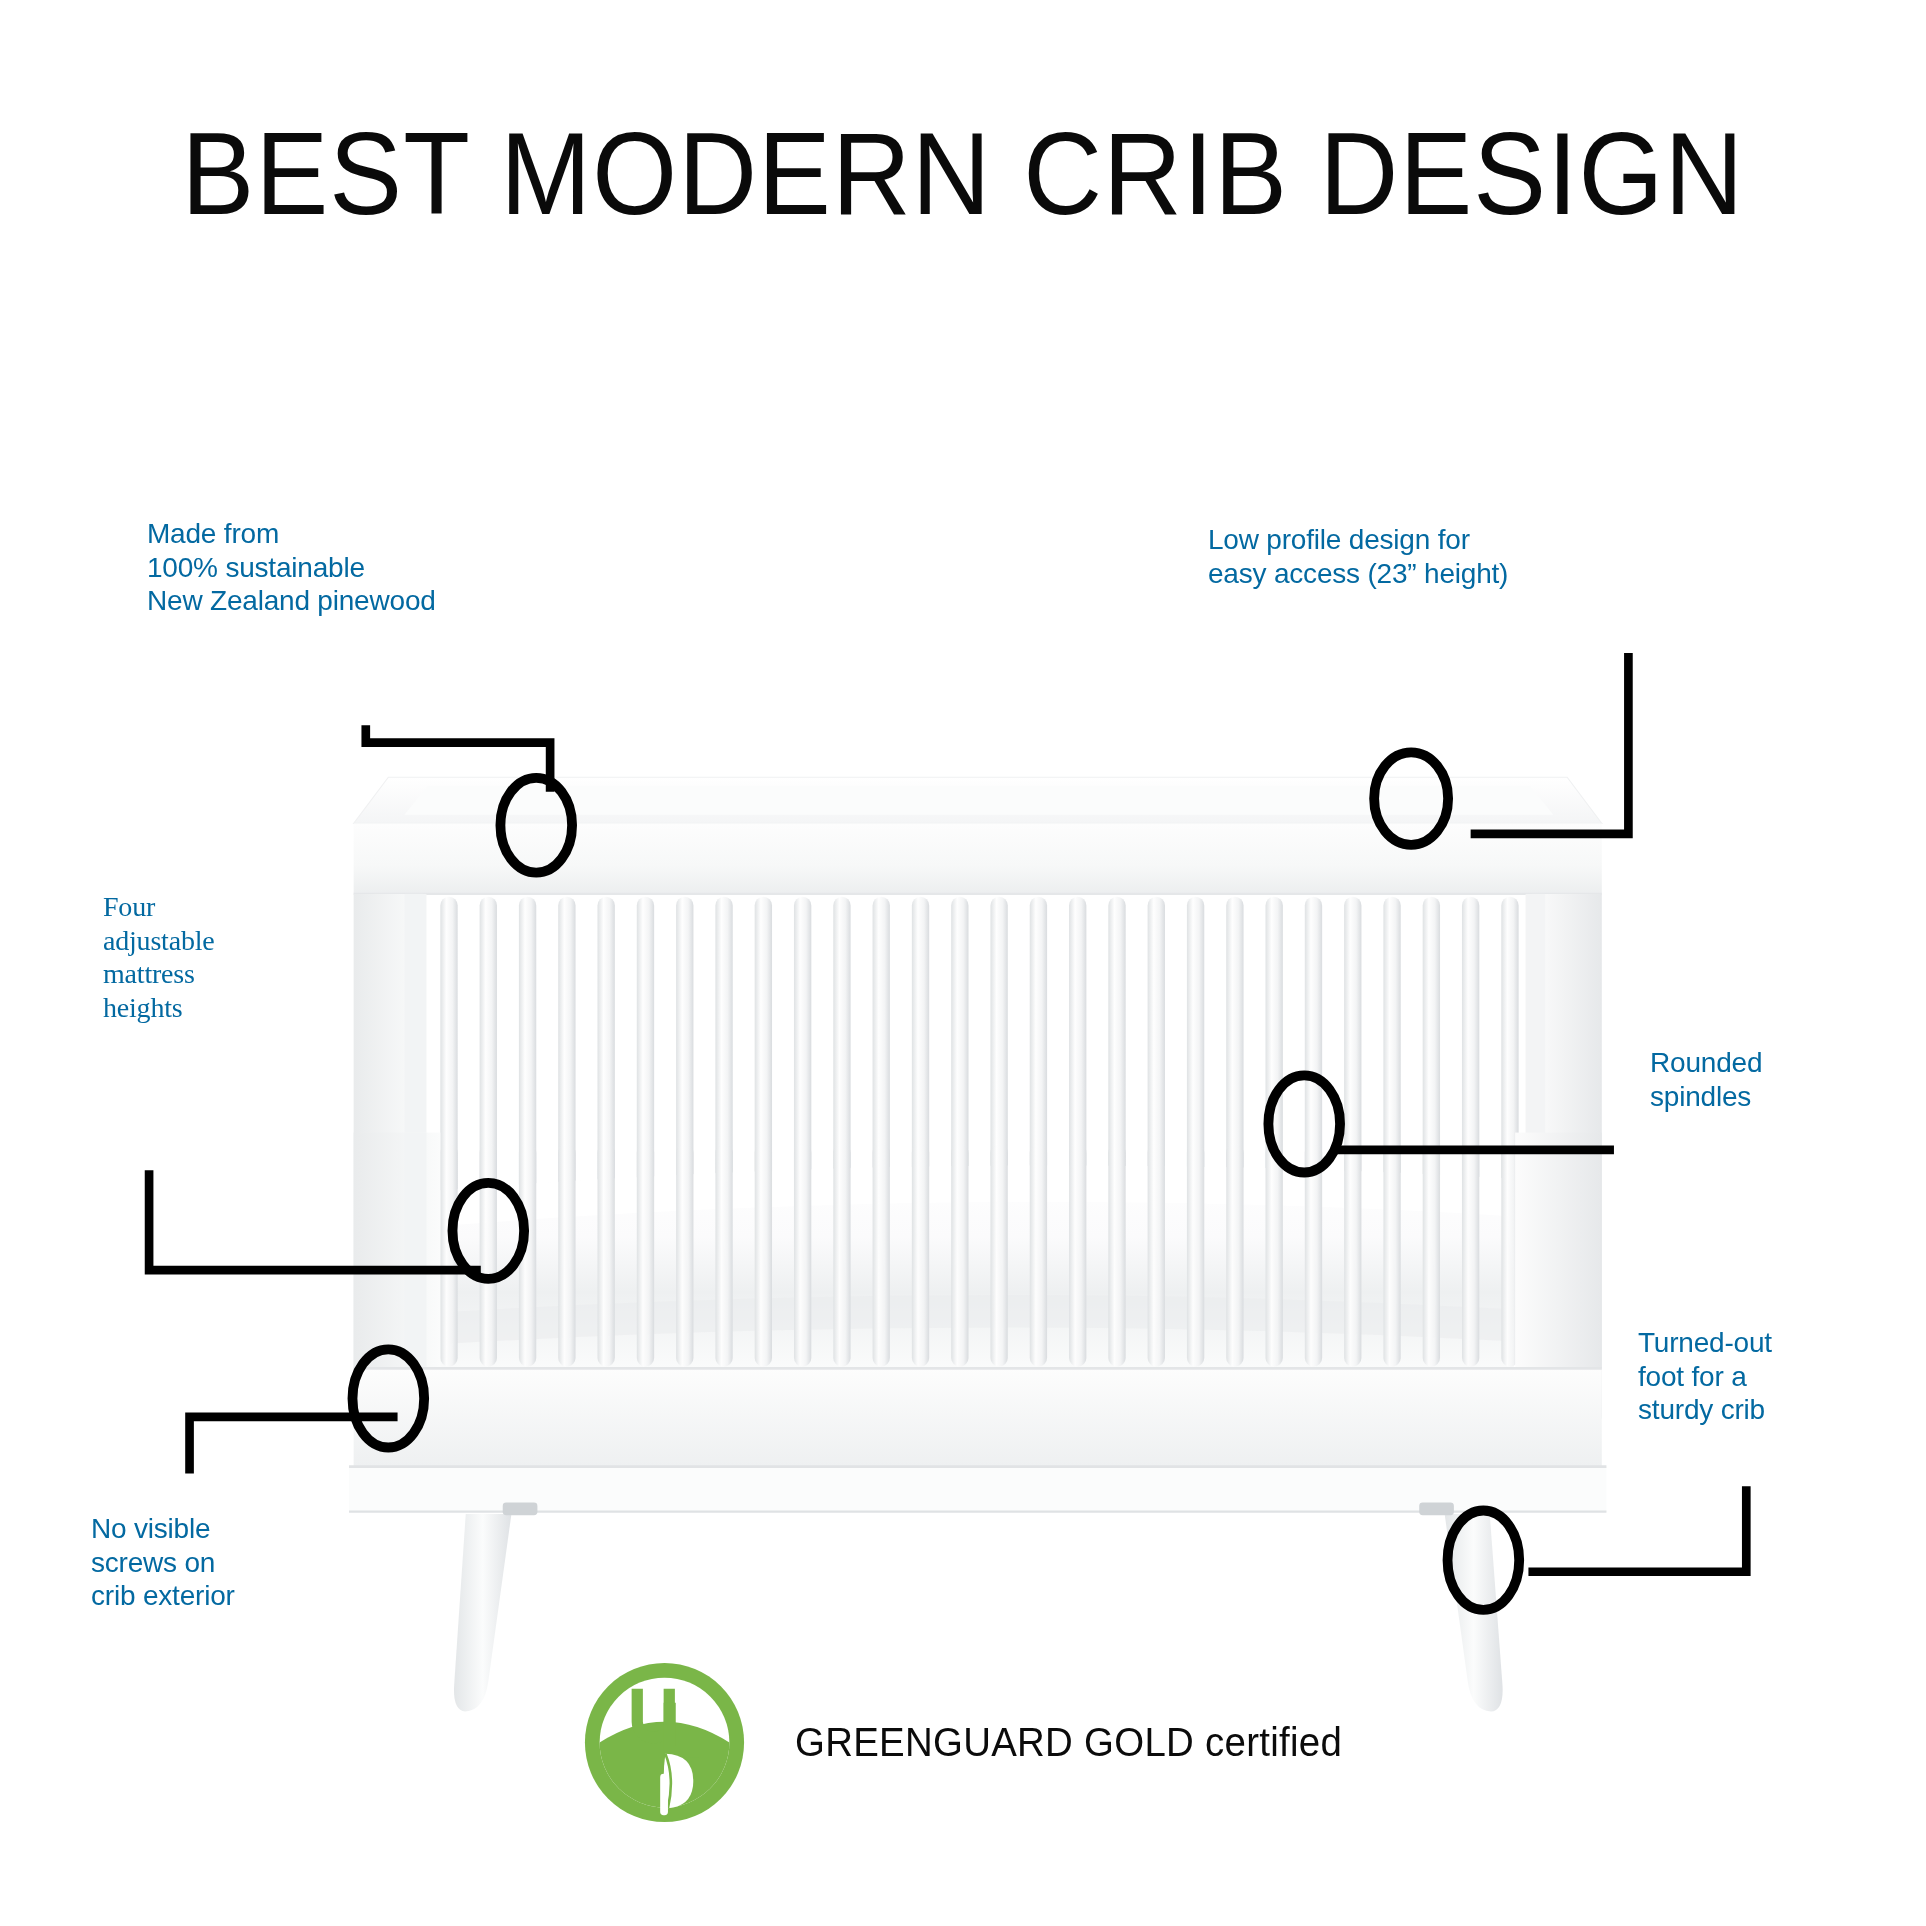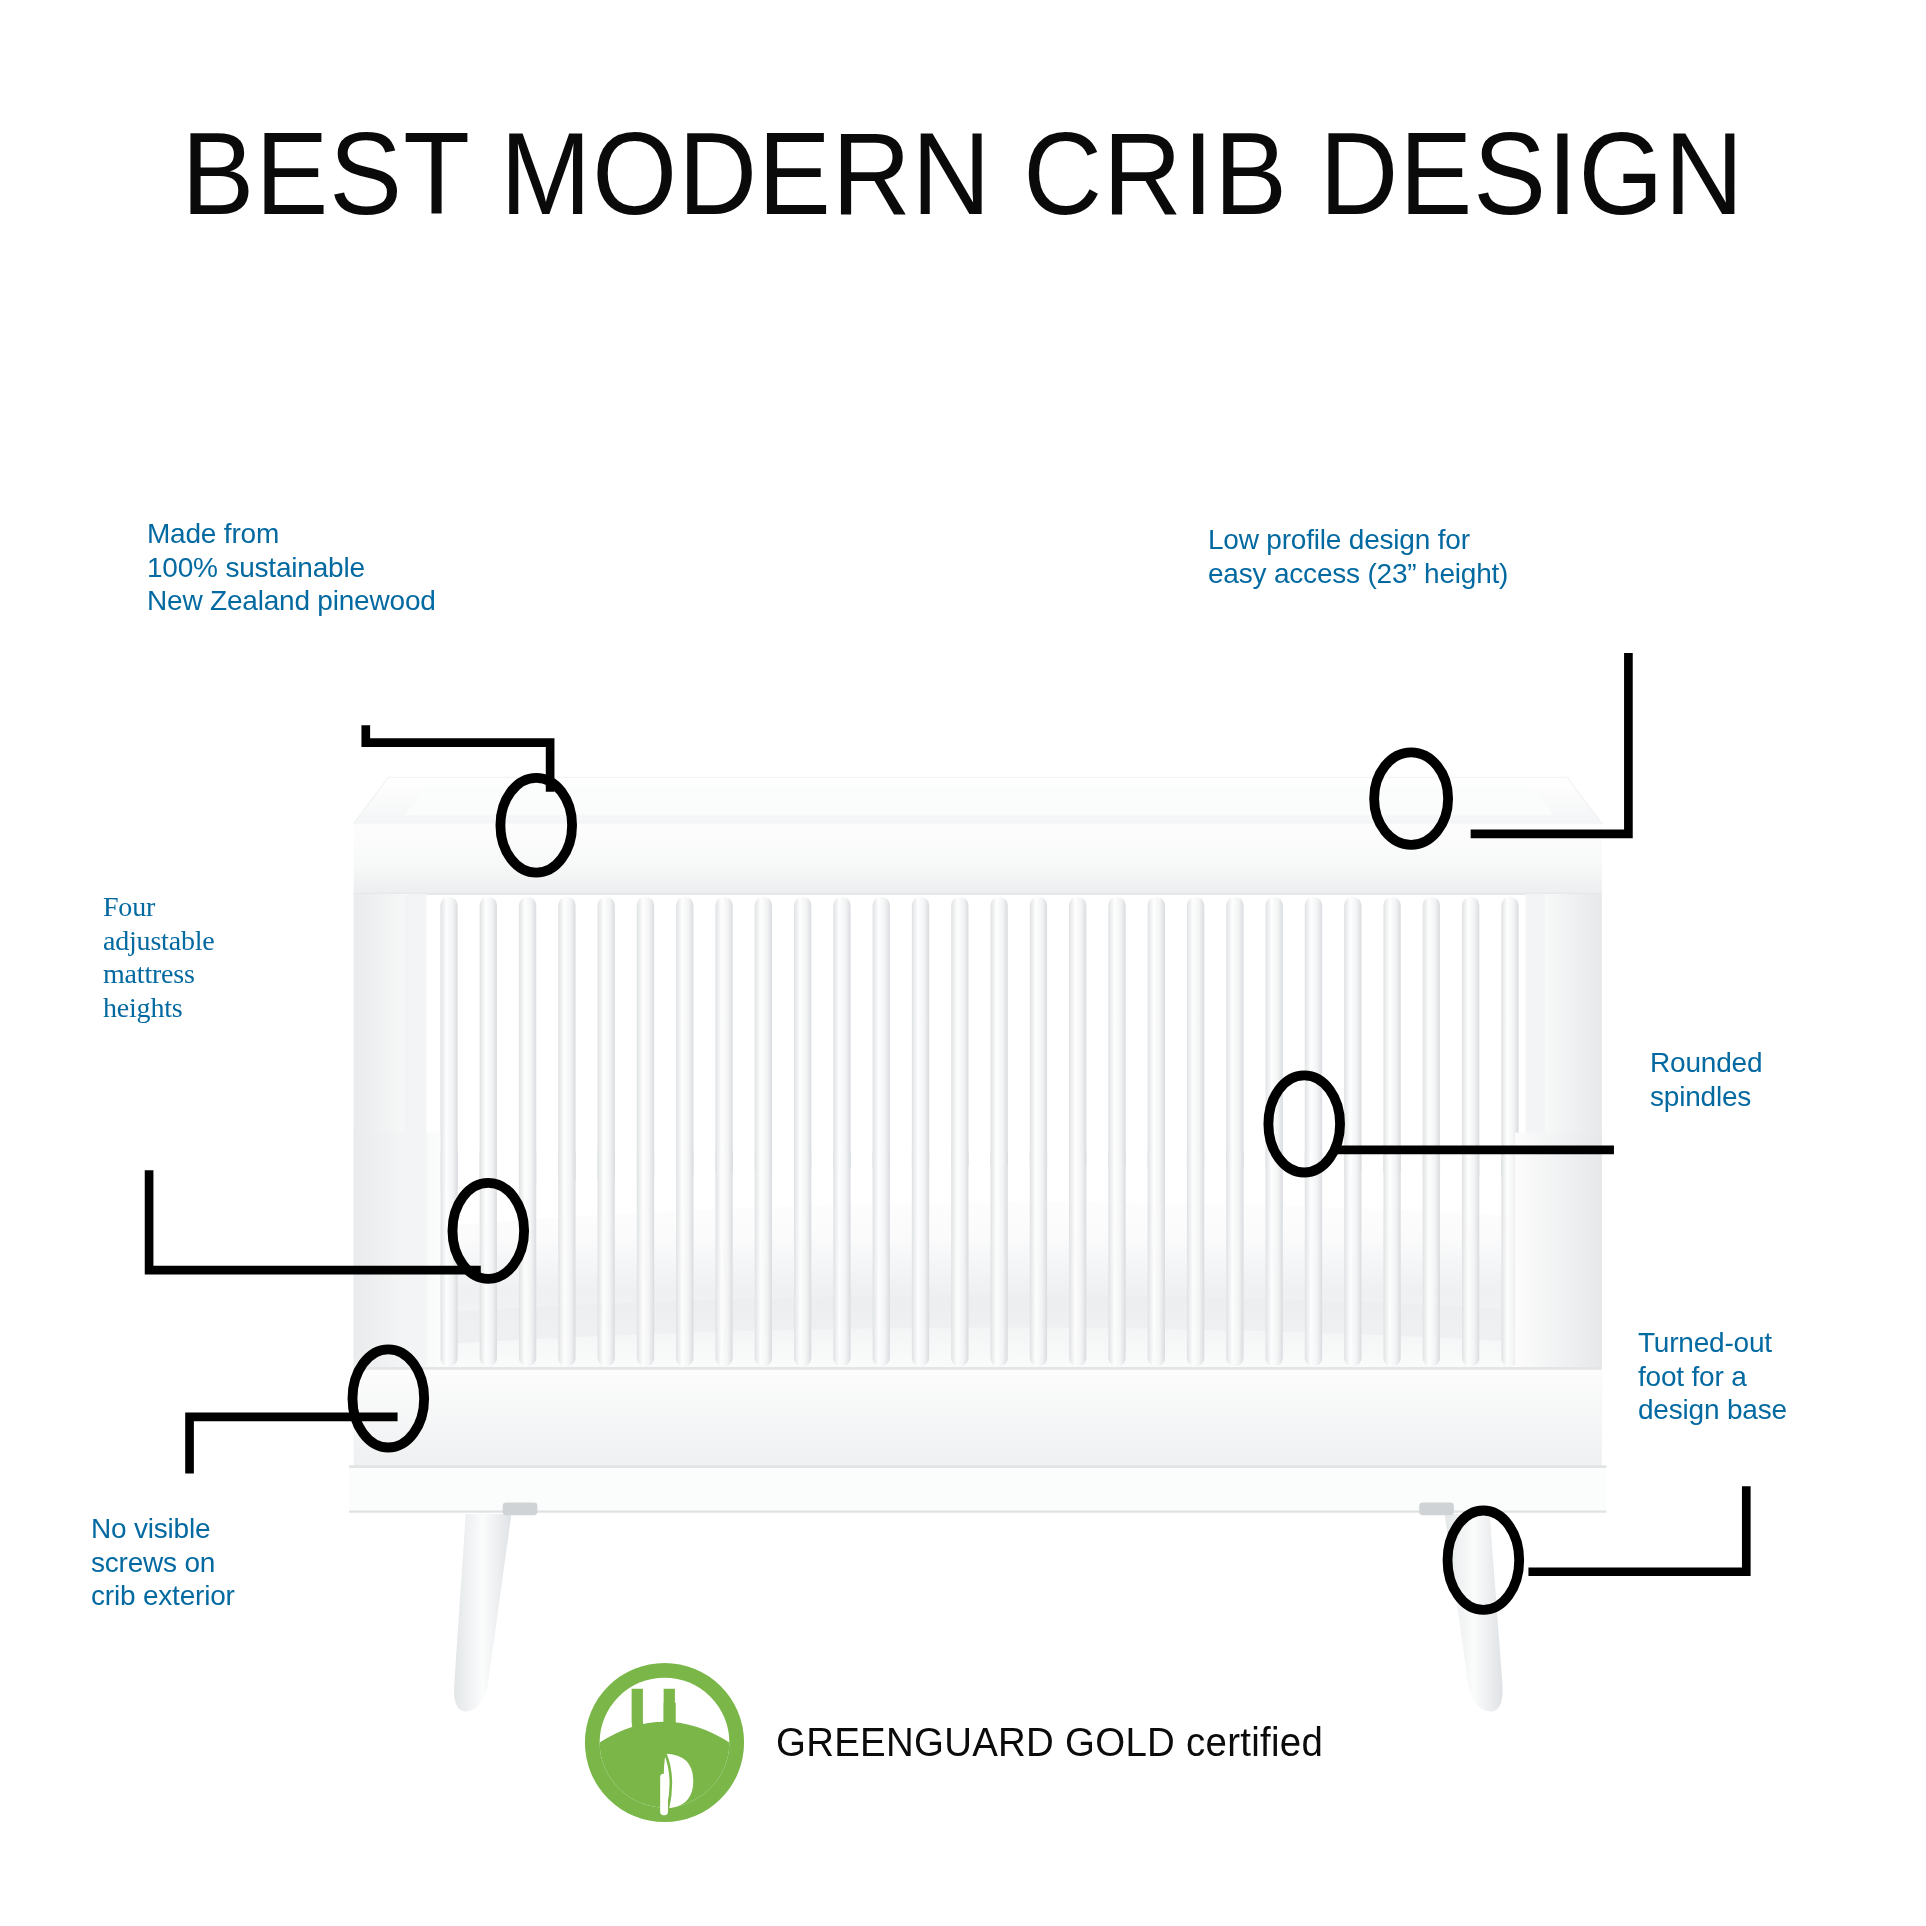--- a/index.html
+++ b/index.html
@@ -47,21 +47,21 @@
   .c-turned    {left:1638px; top:1326px;}
 
   
   svg.layer{position:absolute;left:0;top:0;width:1926px;height:1926px;}
   .lead{fill:none;stroke:#000;stroke-width:15;stroke-linecap:butt;stroke-linejoin:miter;}
   .marker{fill:none;stroke:#000;stroke-width:17;}
 
   
   .badge-wrap{
     position:absolute;left:578px;top:1656px;
-    display:flex;align-items:center;gap:25px;
+    display:flex;align-items:center;gap:44px;
   }
   .badge-text{
     font-size:40px;color:#0b0b0b;font-weight:400;white-space:nowrap;
     font-family:"Liberation Sans Narrow","Liberation Sans","DejaVu Sans Condensed",sans-serif;
     transform:scaleX(0.96);transform-origin:0 50%;
     letter-spacing:0.3px;
   }
 </style>
 </head>
 <body>
@@ -243,21 +243,21 @@
 adjustable
 mattress
 heights</div>
   <div class="callout c-rounded">Rounded
 spindles</div>
   <div class="callout c-screws">No visible
 screws on
 crib exterior</div>
   <div class="callout c-turned">Turned-out
 foot for a
-design base</div>
+sturdy crib</div>
 
   <div class="badge-wrap">
     <svg width="173" height="173" viewBox="0 0 200 200" xmlns="http://www.w3.org/2000/svg">
 
       <circle cx="100" cy="100" r="92" fill="#7ab648"></circle>
 
       <circle cx="100" cy="100" r="75" fill="#ffffff"></circle>
 
       <path d="M25 100 A75 75 0 0 0 175 100 Q100 52 25 100 Z" fill="#7ab648"></path>
 

